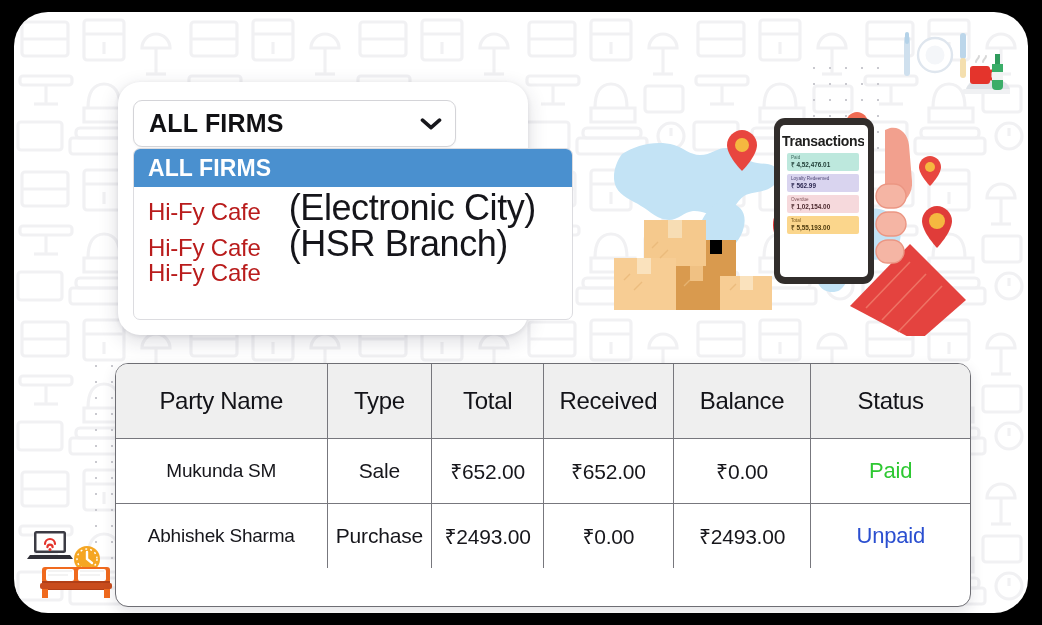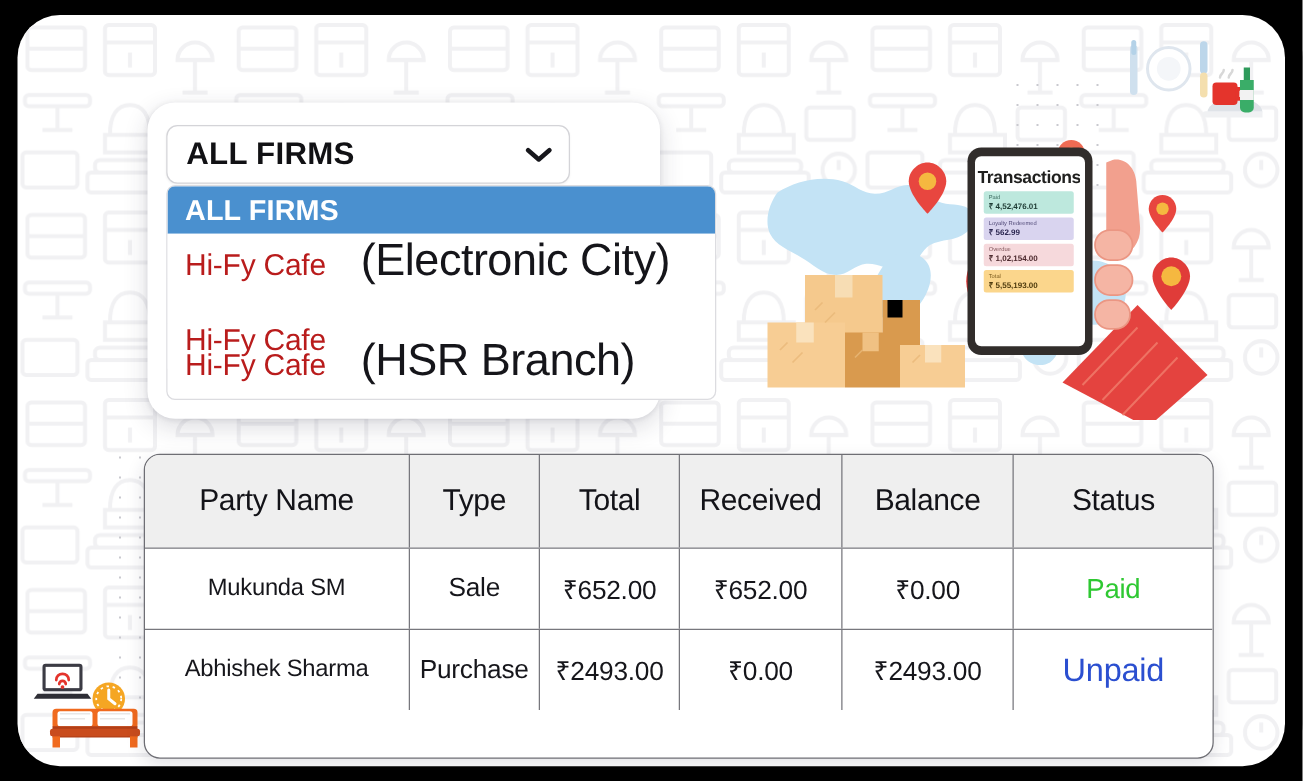--- a/index.html
+++ b/index.html
@@ -126,21 +126,21 @@
   }
   .firm-option-suffix {
     margin-left: 6px;
     font-size: 36px;
     color: #15151a;
     font-family: "Liberation Sans", sans-serif;
     letter-spacing: -.4px;
     white-space: nowrap;
   }
   #firm-option-1 .firm-option-suffix { margin-left: 28px; }
-  #firm-option-2 .firm-option-suffix { margin-left: 28px; margin-top: 44px; }
+  #firm-option-2 .firm-option-suffix { margin-left: 28px; }
 
   
   #illustration { position: absolute; left: 590px; top: 96px; width: 392px; height: 228px; }
 
   
   #transactions-table {
     position: absolute;
     left: 101px;
     top: 351px;
     width: 856px;
@@ -180,21 +180,21 @@
   }
   .t-cell-text {
     font-size: 21px;
     color: #16161b;
     font-family: "Liberation Sans", sans-serif;
     letter-spacing: -.2px;
     white-space: nowrap;
   }
   .col-party .t-cell-text { font-size: 19px; }
   #cell-status-paid   { color: #2ec832; font-size: 22px; }
-  #cell-status-unpaid { color: #2b4fd0; font-size: 26px; }
+  #cell-status-unpaid { color: #2b4fd0; font-size: 22px; }
 
   
   #food-icons { position: absolute; right: 18px; top: 18px; width: 112px; height: 74px; }
   #room-icons { position: absolute; left: 10px; bottom: 14px; width: 108px; height: 78px; }
 </style>
 </head>
 <body>
 
 <div id="app-frame">
   <div id="page-surface">

